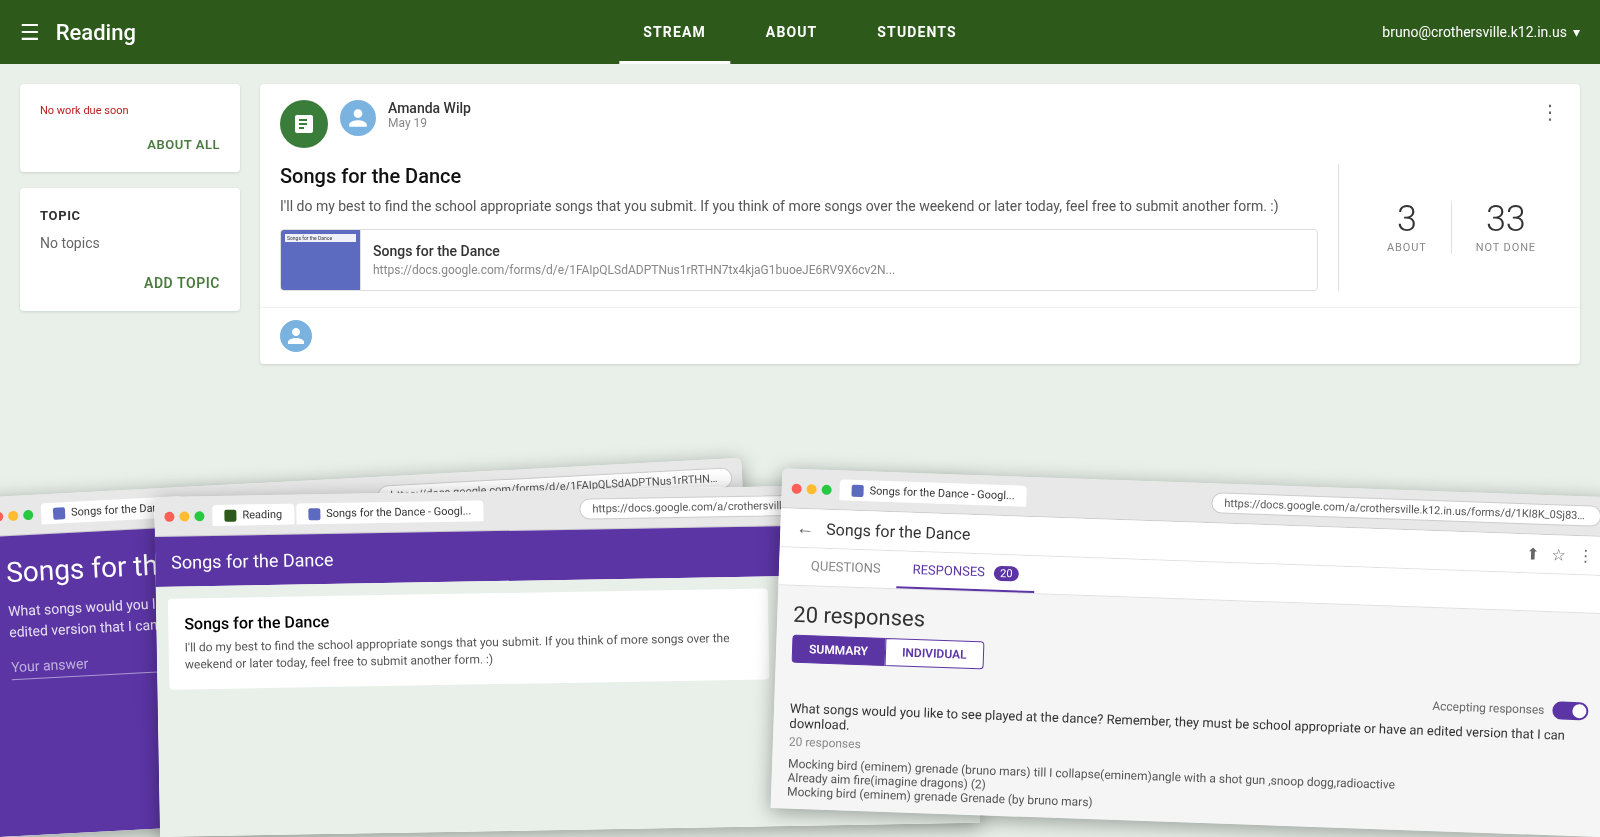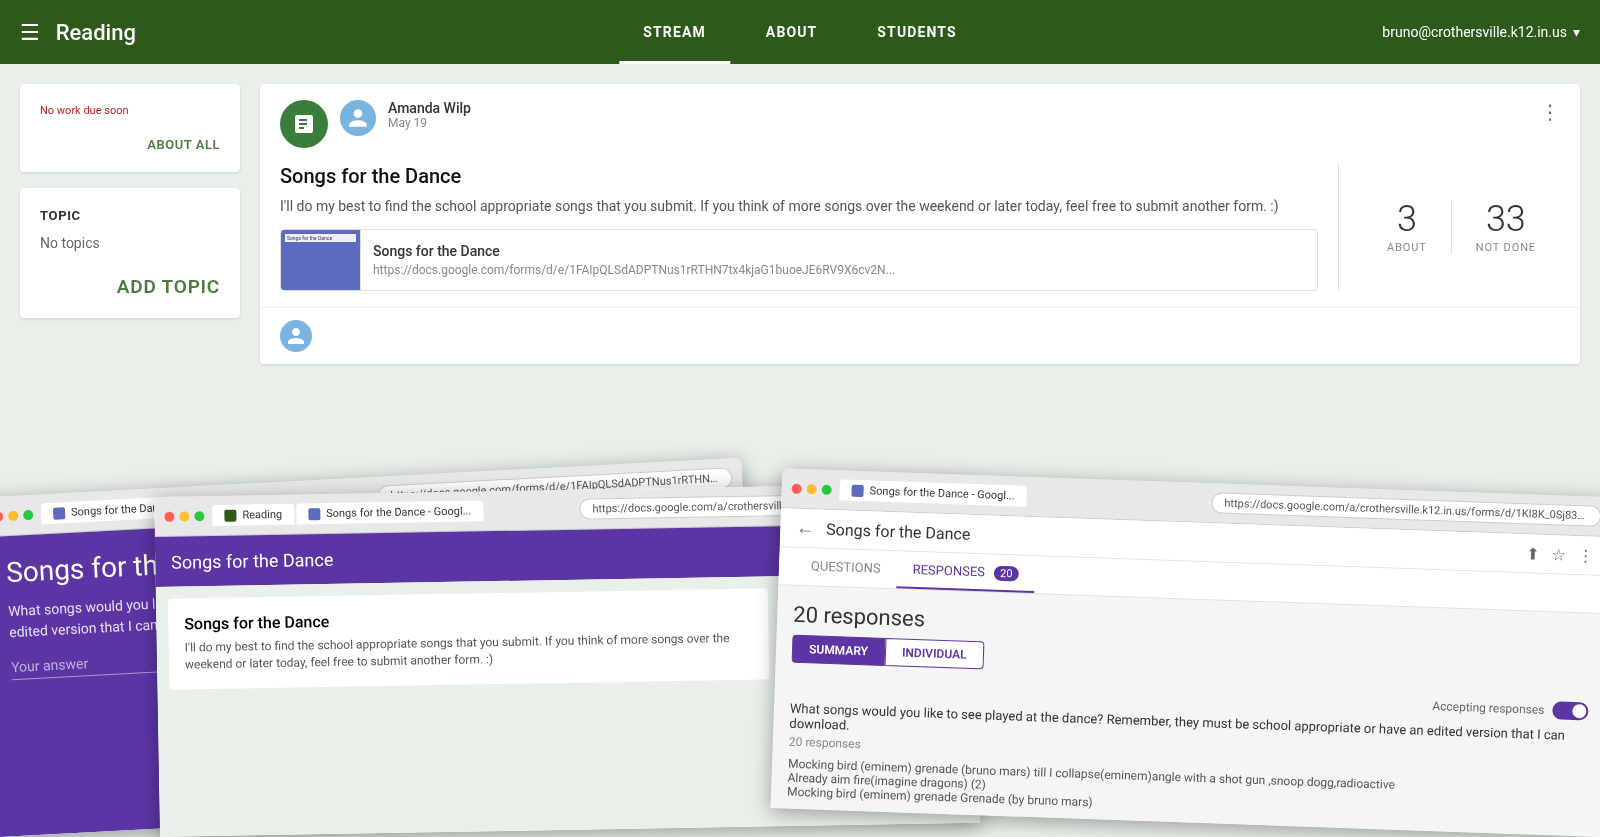--- a/index.html
+++ b/index.html
@@ -107,21 +107,21 @@
       letter-spacing: 0.05em;
       margin-bottom: 12px;
     }
     .sidebar-card-no-topics {
       color: #666;
       font-size: 14px;
       margin-bottom: 24px;
     }
     .sidebar-card-add-topic {
       color: #4a7c3f;
-      font-size: 19px;
+      font-size: 14px;
       font-weight: 600;
       text-align: right;
       cursor: pointer;
       letter-spacing: 0.04em;
     }
 
     
     .content {
       flex: 1;
     }

